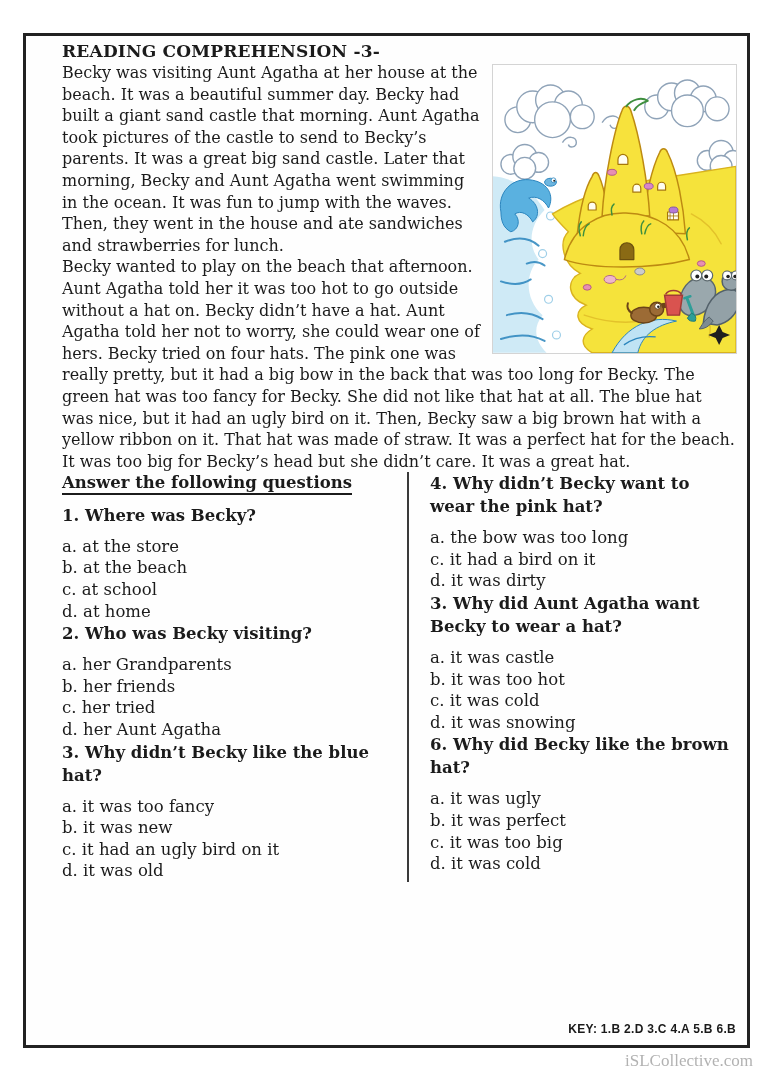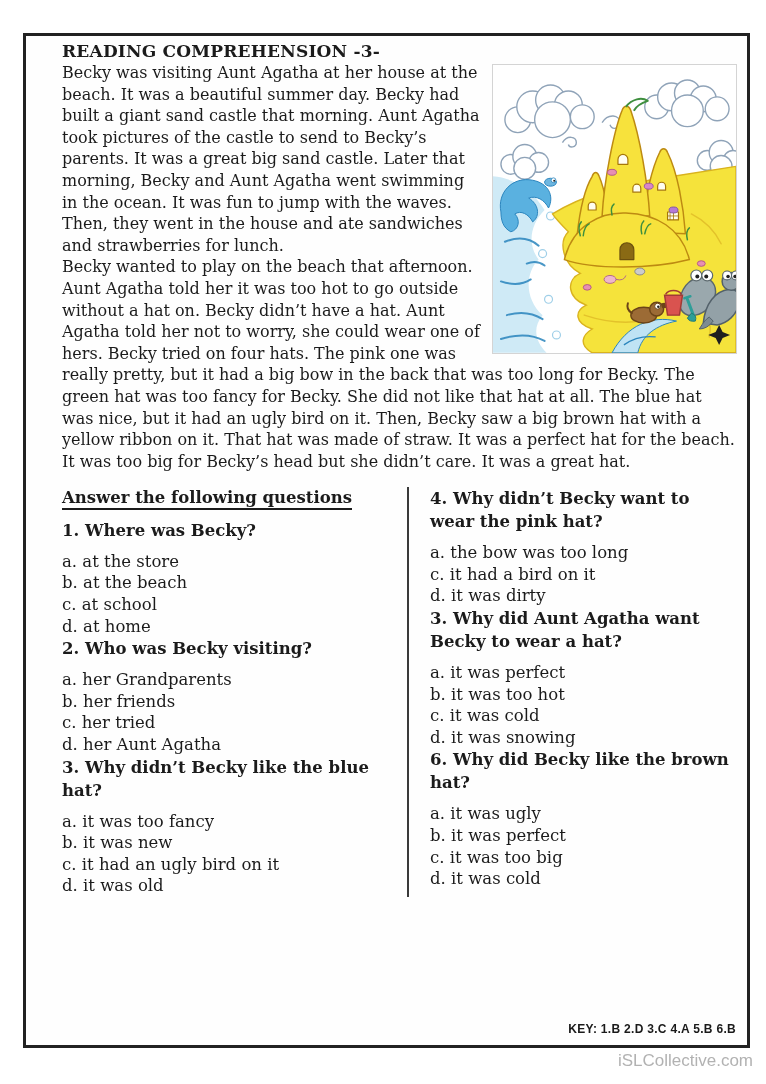--- a/index.html
+++ b/index.html
@@ -15,36 +15,36 @@
   }
   .page-title{
     font-size:17px;font-weight:bold;margin:0 0 1px 0;letter-spacing:.2px;
   }
   .illustration{
     float:right;width:245px;height:290px;margin:2px 0 8px 10px;
     border:1px solid #d4d4d4;background:#fff;box-sizing:border-box;
   }
   .illustration svg{display:block;width:100%;height:100%;}
   .story p{margin:0;font-size:16px;line-height:21.6px;}
-  .questions{display:flex;margin-top:15px;}
+  .questions{display:flex;}
   .qcol-left{flex:0 0 345px;width:345px;box-sizing:border-box;padding-right:6px;}
   .qcol-right{flex:1;border-left:2px solid #3a3a3a;padding-left:21px;}
   .answer-heading{font-size:16.5px;font-weight:bold;margin:0 0 10px 0;line-height:21.6px;}
   .answer-heading span{border-bottom:2px solid #1b1b1b;padding-bottom:1px;}
   .q-label{font-size:16.5px;font-weight:bold;line-height:23px;margin:0;}
   .q-options{margin:9px 0 0 0;font-size:16.5px;line-height:21.6px;}
   .q-options div{white-space:nowrap;}
   .answer-key{
     position:absolute;right:11px;bottom:9px;
     font-family:"Liberation Sans",sans-serif;font-size:12px;font-weight:bold;
     letter-spacing:.3px;color:#1a1a1a;
   }
   .watermark{
     position:absolute;right:13px;top:1051px;
-    font-family:Liberation Sans, sans-serif;font-size:17px;color:#b2b2b2;
+    font-family:Liberation Serif, serif;font-size:17px;color:#b2b2b2;
   }
 </style>
 </head>
 <body>
 
 <div class="page">
 
   <h1 class="page-title">READING COMPREHENSION -3-</h1>
 
   <div class="story">
@@ -226,21 +226,21 @@
         <div class="q-options">
           <div>a. the bow was too long</div>
           <div>c. it had a bird on it</div>
           <div>d. it was dirty</div>
         </div>
       </div>
 
       <div class="q-block">
         <div class="q-label">3. Why did Aunt Agatha want Becky to wear a hat?</div>
         <div class="q-options">
-          <div>a. it was perfect</div>
+          <div>a. it was castle</div>
           <div>b. it was too hot</div>
           <div>c. it was cold</div>
           <div>d. it was snowing</div>
         </div>
       </div>
 
       <div class="q-block">
         <div class="q-label">6. Why did Becky like the brown hat?</div>
         <div class="q-options">
           <div>a. it was ugly</div>

